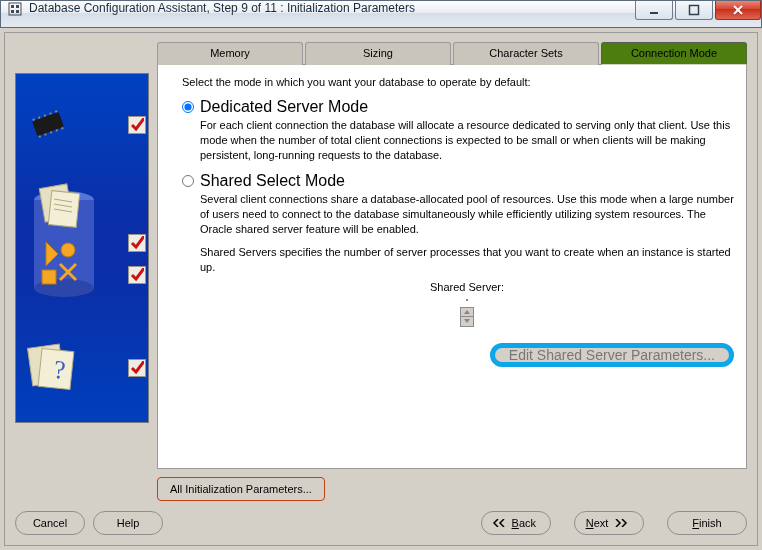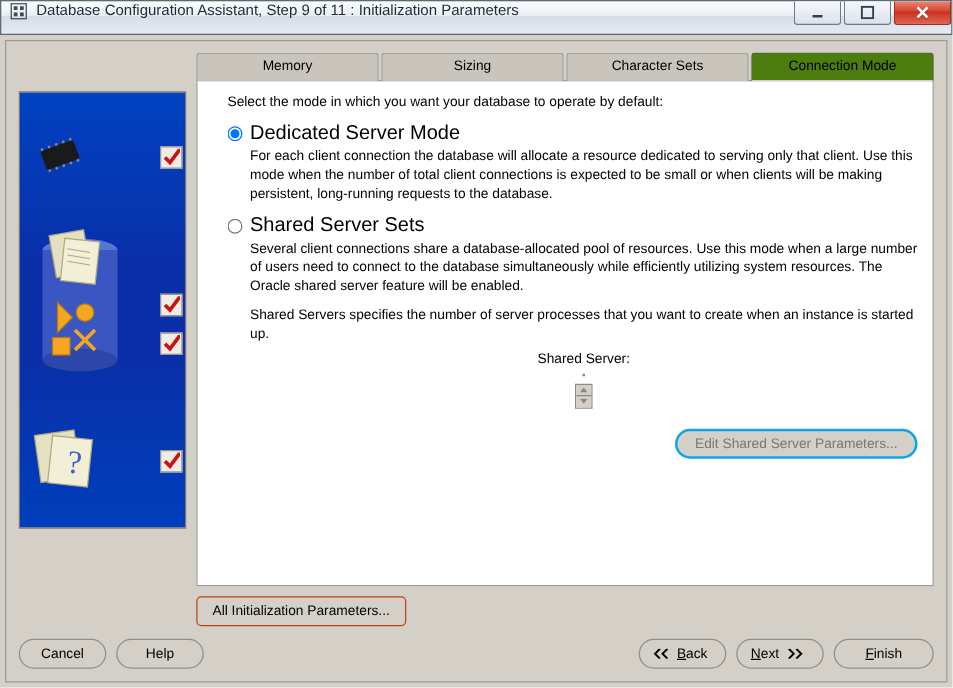--- a/index.html
+++ b/index.html
@@ -152,23 +152,23 @@
     display:flex; flex-direction:column;
     border:1px solid #8a8a8a;
   }
   .spinner div{ flex:1; display:flex; align-items:center; justify-content:center; background:#d4d0c8;}
   .spinner div+div{ border-top:1px solid #8a8a8a;}
   .edit-btn-row { text-align:right; margin-top:16px; }
   .btn {
     display:inline-flex; align-items:center; justify-content:center;
     height:24px; padding: 0 14px;
     background:#d4d0c8;
-    border:2px solid #0ea5e9;
+    border:5px solid #0ea5e9;
     border-radius:12px;
-    font-size:11px;
+    font-size:14px;
     color:#777;
   }
   .underline { text-decoration: underline; }
 
   
   .below-panel { margin-top:8px; }
   .all-params{
     display:inline-flex; align-items:center; justify-content:center;
     height:24px; padding:0 12px;
     border:1px solid #c2410c;
@@ -177,21 +177,21 @@
     font-size:11px;
   }
 
   
   .footer {
     margin-top:10px;
     display:flex;
     align-items:center;
   }
   .footer .left-btns{ display:flex; gap:8px;}
-  .footer .right-btns{ margin-left:auto; display:flex; gap:8px; align-items:center;}
+  .footer .right-btns{ margin-left:auto; display:flex; gap:23px; align-items:center;}
   .nav-btn{
     display:inline-flex; align-items:center; justify-content:center;
     height:24px; min-width:70px; padding:0 14px;
     border:1px solid #8f8f8f; border-radius:12px;
     background:#d4d0c8; font-size:11px;
   }
   .nav-btn.wide{ min-width:80px;}
   .nav-btn.arrow{ padding-left:10px;}
   .arrows{ margin-right:6px; display:inline-flex;}
 </style>
@@ -323,21 +323,21 @@
           <div class="mode-line">
             <input type="radio" name="mode" checked="" style="">
             <span class="mode-title">Dedicated Server Mode</span>
           </div>
           <div class="mode-desc">For each client connection the database will allocate a resource dedicated to serving only that client.  Use this mode when the number of total client connections is expected to be small or when clients will be making persistent, long-running requests to the database.</div>
         </div>
 
         <div class="mode-block">
           <div class="mode-line">
             <input type="radio" name="mode" style="">
-            <span class="mode-title">Shared Server Sets</span>
+            <span class="mode-title">Shared Select Mode</span>
           </div>
           <div class="mode-desc">Several client connections share a database-allocated pool of resources.  Use this mode when a large number of users need to connect to the database simultaneously while efficiently utilizing system resources.  The Oracle shared server feature will be enabled.</div>
           <div class="shared-note">Shared Servers specifies the number of server processes that you want to create when an instance is started up.</div>
           <div class="shared-row">
             <span>Shared Server:</span>
             <div class="num-input" title=""></div>
             <div class="spinner">
               <div>
                   <svg width="6" height="4">
                     <polygon points="3,0 6,4 0,4" fill="#888"></polygon>

